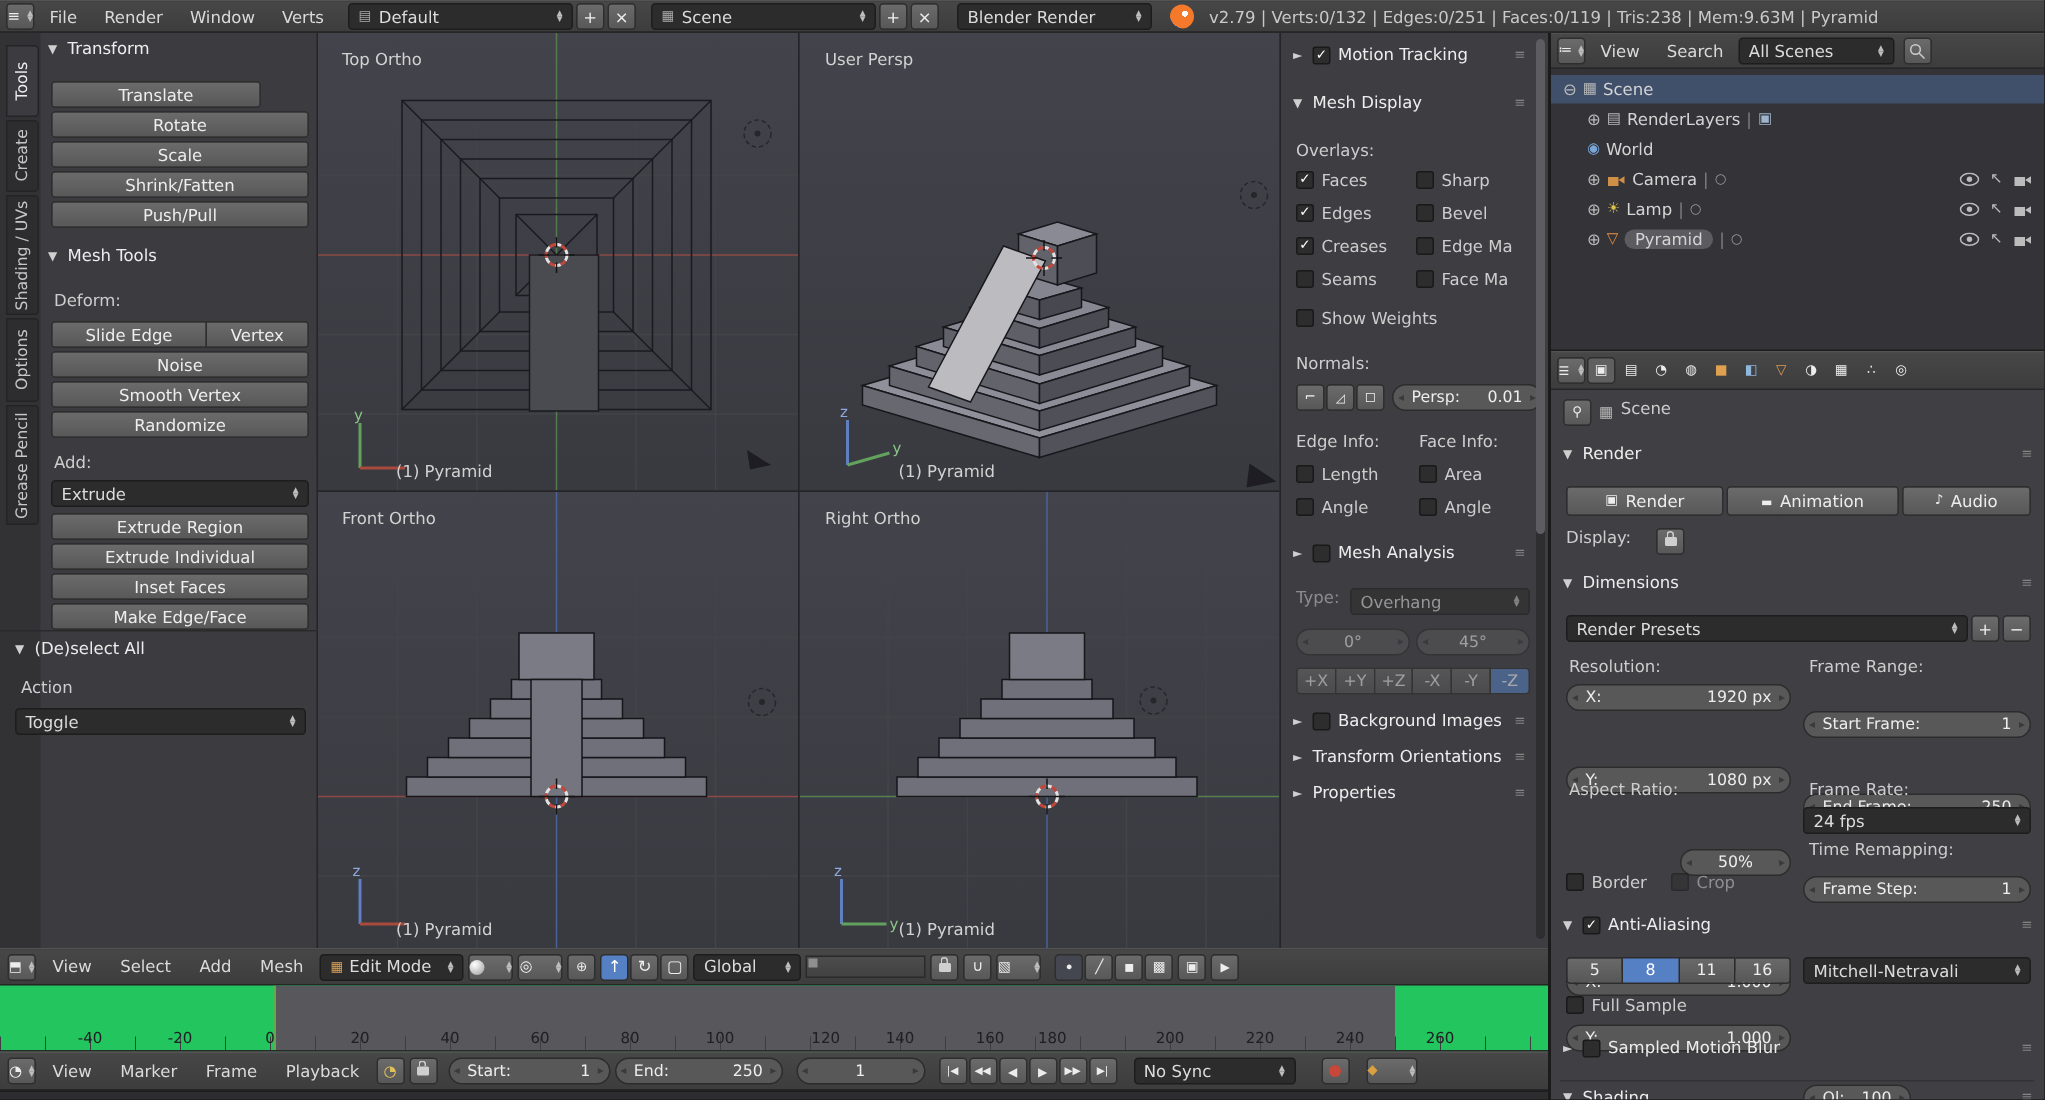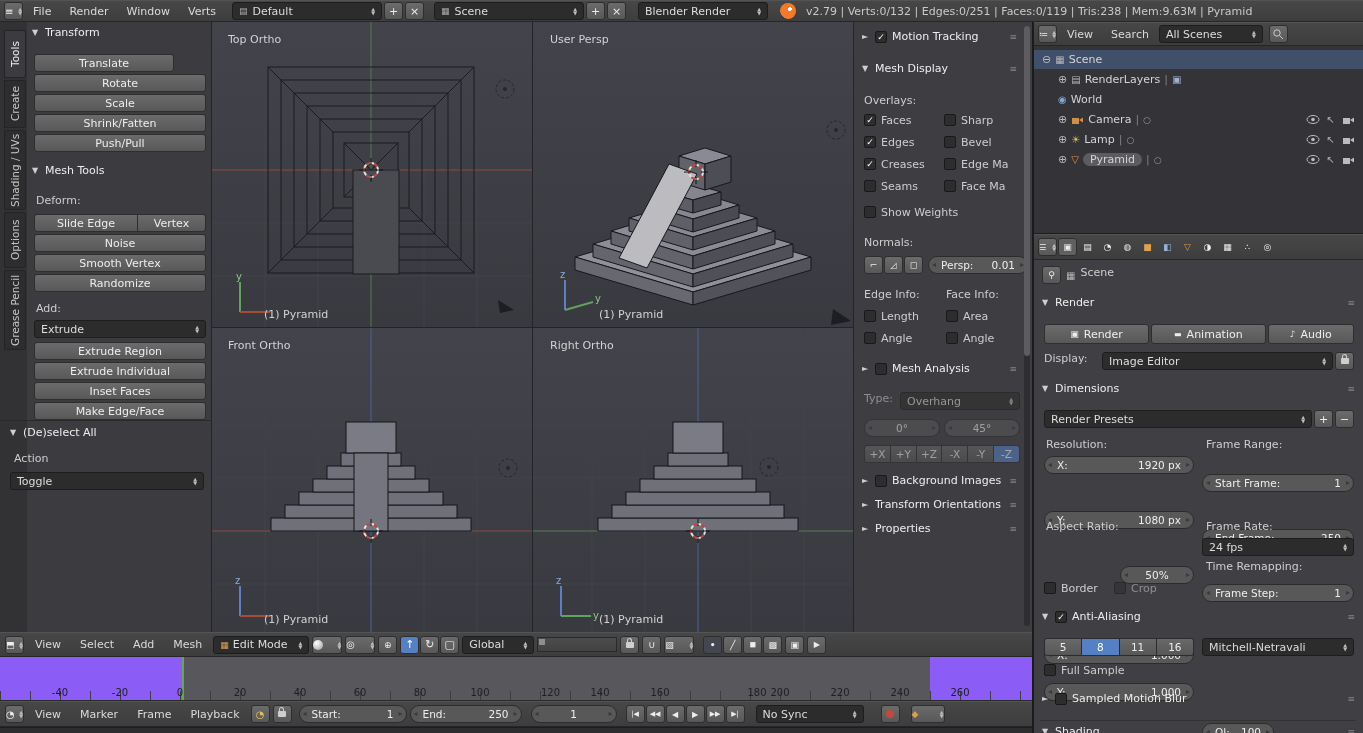--- a/index.html
+++ b/index.html
@@ -488,36 +488,36 @@
         </div>
     </div>
     <div class="btn sm">
         <span class="gi" data-glyph="▣" style="font-size:9px"></span>
       </div>
     <div class="btn sm">
         <span class="gi" data-glyph="▶" style="font-size:8px"></span>
       </div>
   </div>
 
-  <div class="abs" style="left:0;top:657px;width:1032px;height:44px;background:#8b5cf6;border-bottom:1px solid #2a2a2a;overflow:hidden">
+  <div class="abs" style="left:0;top:657px;width:1032px;height:44px;background:#22c55e;border-bottom:1px solid #2a2a2a;overflow:hidden">
     <div class="abs" style="left:183px;top:0;width:747px;height:44px;background:#57575c"></div>
     <div class="abs" style="left:0;bottom:0;width:1032px;height:9px;background:repeating-linear-gradient(90deg,#3e3e42 0 1px,transparent 1px 30px)"></div>
     <div class="abs" style="left:182px;top:0;width:2px;height:44px;background:#63a94f"></div>
     <span class="abs" style="left:40px;bottom:2px;width:40px;text-align:center;font-size:10px;color:#202024">-40</span>
     <span class="abs" style="left:100px;bottom:2px;width:40px;text-align:center;font-size:10px;color:#202024">-20</span>
     <span class="abs" style="left:160px;bottom:2px;width:40px;text-align:center;font-size:10px;color:#202024">0</span>
     <span class="abs" style="left:220px;bottom:2px;width:40px;text-align:center;font-size:10px;color:#202024">20</span>
     <span class="abs" style="left:280px;bottom:2px;width:40px;text-align:center;font-size:10px;color:#202024">40</span>
     <span class="abs" style="left:340px;bottom:2px;width:40px;text-align:center;font-size:10px;color:#202024">60</span>
     <span class="abs" style="left:400px;bottom:2px;width:40px;text-align:center;font-size:10px;color:#202024">80</span>
     <span class="abs" style="left:460px;bottom:2px;width:40px;text-align:center;font-size:10px;color:#202024">100</span>
     <span class="abs" style="left:520px;bottom:2px;width:40px;text-align:right;font-size:10px;color:#202024">120</span>
     <span class="abs" style="left:580px;bottom:2px;width:40px;text-align:center;font-size:10px;color:#202024">140</span>
     <span class="abs" style="left:640px;bottom:2px;width:40px;text-align:center;font-size:10px;color:#202024">160</span>
-    <span class="abs" style="left:737px;bottom:2px;width:40px;text-align:center;font-size:10px;color:#202024">180</span>
+    <span class="abs" style="left:692px;bottom:2px;width:40px;font-size:10px;color:#202024">180</span>
     <span class="abs" style="left:760px;bottom:2px;width:40px;text-align:center;font-size:10px;color:#202024">200</span>
     <span class="abs" style="left:820px;bottom:2px;width:40px;text-align:center;font-size:10px;color:#202024">220</span>
     <span class="abs" style="left:880px;bottom:2px;width:40px;text-align:center;font-size:10px;color:#202024">240</span>
     <span class="abs" style="left:940px;bottom:2px;width:40px;text-align:center;font-size:10px;color:#202024">260</span>
   </div>
 
   <div class="abs ebar fx" style="left:0;top:701px;width:1032px;height:26px;gap:3px;padding:0 5px">
     <div class="btn sm">
         <span class="gi" data-glyph="◔" style="font-size:10px"></span>
         <span class="ud"></span>
@@ -735,24 +735,20 @@
           <span class="gi" data-glyph="▬" style="font-size:8px"></span>
           <span>Animation</span>
         </div>
       <div class="btn" style="flex:0.9;height:20px;gap:5px">
           <span class="gi" data-glyph="♪" style="font-size:9px"></span>
           <span>Audio</span>
         </div>
     </div>
     <div class="row" style="left:10px;top:118px;width:310px">
       <span class="lbl" style="width:58px">Display:</span>
-      <div class="ddk" style="flex:1">
-          <span>Image Editor</span>
-          <span class="ud"></span>
-        </div>
       <div class="btn sm" style="margin-left:2px">
           <span style="width:8px;height:6px;background:#cfcfcf;border-radius:1px;position:relative">
             <span style="position:absolute;left:1px;top:-4px;width:5px;height:4px;border:1.5px solid #cfcfcf;border-bottom:none;border-radius:3px 3px 0 0"></span>
           </span>
         </div>
     </div>
 
     <div class="ph abs" style="left:6px;top:148px;width:316px">
         <span class="tri gi" data-glyph="▼"></span>
         <span>Dimensions</span>

